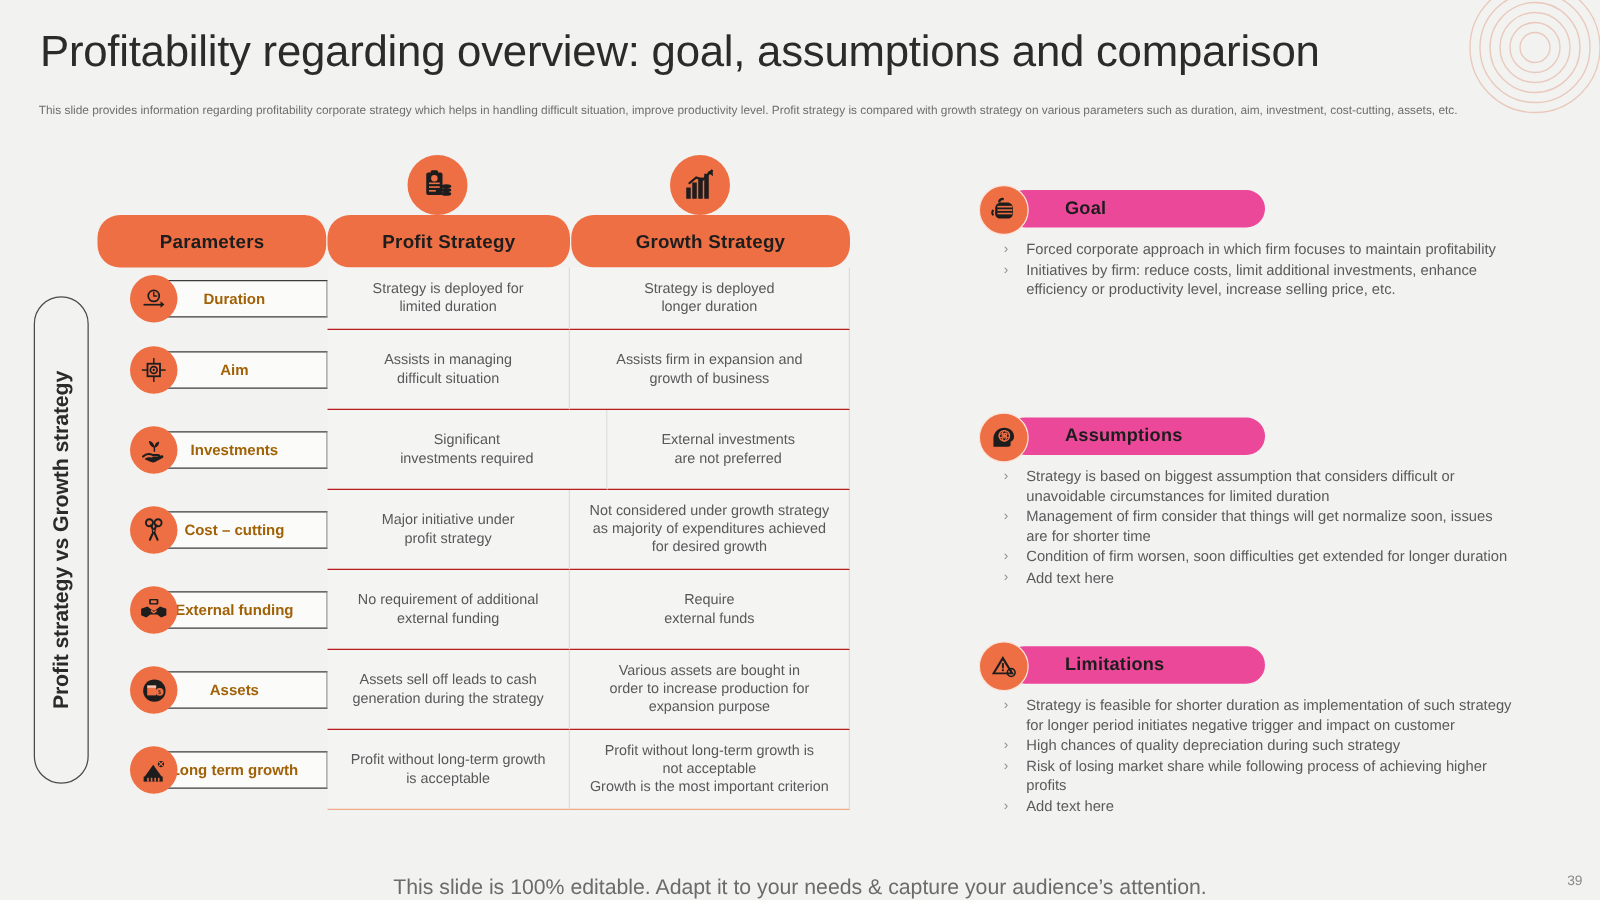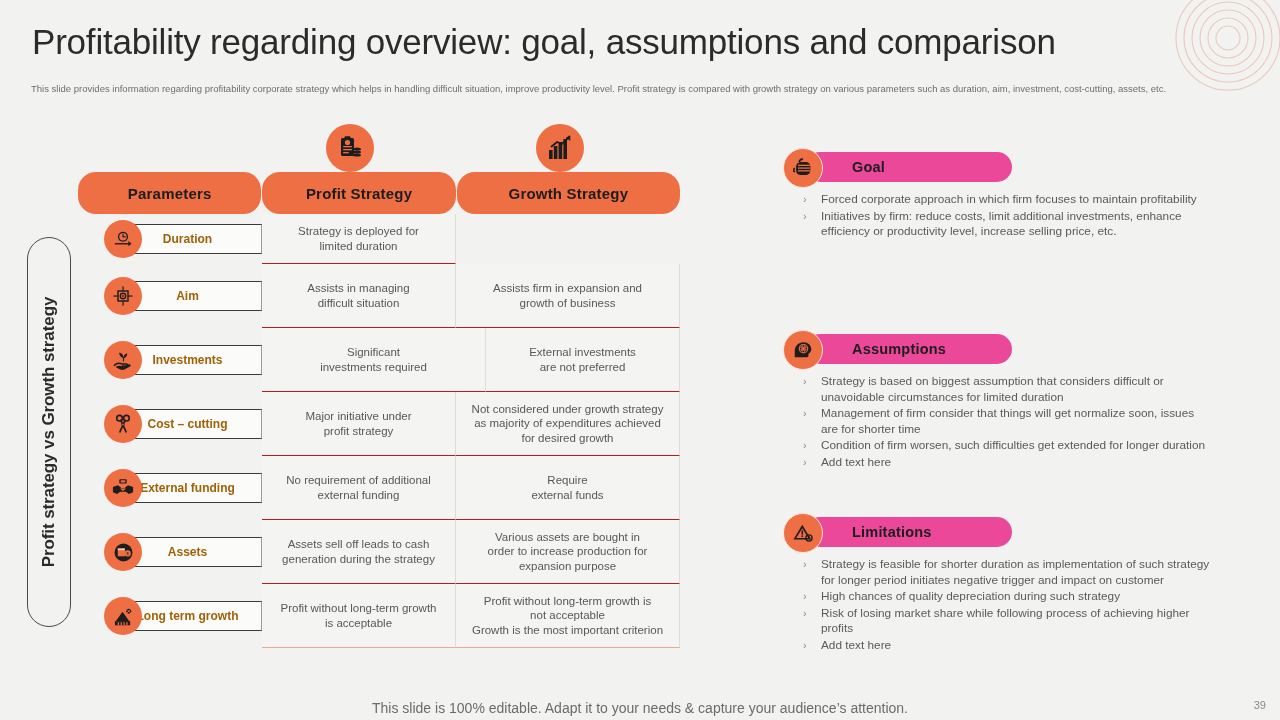--- a/index.html
+++ b/index.html
@@ -120,21 +120,21 @@
   .badge-circle svg { display: block; }
 
   .bullets { margin-top: 10px; padding-left: 20px; }
   .bullet { display: flex; font-size: 11.8px; line-height: 15.5px; color: #5a5a5c; margin-bottom: 1px; }
   .bullet .chev { width: 18px; flex: 0 0 18px; color: #8d8d8d; font-size: 11px; line-height: 15.5px; }
   .bullet .btxt { flex: 1; }
 
   
   .footer {
     position: absolute; left: 0; top: 700px; width: 1280px; text-align: center;
-    font-size: 14px; color: #6b6b6b;
+    font-size: 17px; color: #6b6b6b;
   }
   .pagenum {
     position: absolute; right: 14px; top: 699px;
     font-size: 11px; color: #8a8a8a;
   }
 </style>
 </head>
 <body>
 
 <div id="slide">
@@ -202,20 +202,23 @@
                 <rect x="10.4" y="5" width="1.2" height="4" fill="#1d1d1d"></rect>
                 <rect x="10.9" y="8" width="3.2" height="1.2" fill="#1d1d1d"></rect>
                 <rect x="2" y="15.5" width="16" height="1.5" fill="#1d1d1d"></rect>
                 <path d="M17 13.2 l3.4 2.9 l-3.4 2.9 z" fill="#1d1d1d"></path>
               </svg>
             </div>
           </div>
           <div class="cell-val cell-profit" style="height: 50px;">
             <span>Strategy is deployed for<br>limited duration</span>
           </div>
+          <div class="cell-val cell-growth" style="height: 50px;">
+            <span>Strategy is deployed<br>longer duration</span>
+          </div>
         </div>
         <div class="trow">
           <div class="cell-param" style="height: 64px;">
             <div class="pbox">
               <span class="plabel">Aim</span>
             </div>
             <div class="picon">
               <svg width="20" height="20" viewBox="0 0 22 22">
                 <rect x="5.5" y="5.5" width="11" height="11" fill="none" stroke="#1d1d1d" stroke-width="1.6"></rect>
                 <circle cx="11" cy="11" r="3" fill="none" stroke="#1d1d1d" stroke-width="1.5"></circle>
@@ -396,21 +399,21 @@
           <div class="bullet">
             <span class="chev">›</span>
             <span class="btxt">Strategy is based on biggest assumption that considers difficult or unavoidable circumstances for limited duration</span>
           </div>
           <div class="bullet">
             <span class="chev">›</span>
             <span class="btxt">Management of firm consider that things will get normalize soon, issues are for shorter time</span>
           </div>
           <div class="bullet">
             <span class="chev">›</span>
-            <span class="btxt">Condition of firm worsen, such difficulties get extended for longer duration</span>
+            <span class="btxt">Condition of firm worsen, soon difficulties get extended for longer duration</span>
           </div>
           <div class="bullet">
             <span class="chev">›</span>
             <span class="btxt">Add text here</span>
           </div>
         </div>
       </div>
       <div class="panel" id="panel-limitations" style="left: 783px; top: 517px; width: 430px;">
         <div class="badge">
           <div class="badge-pill">

